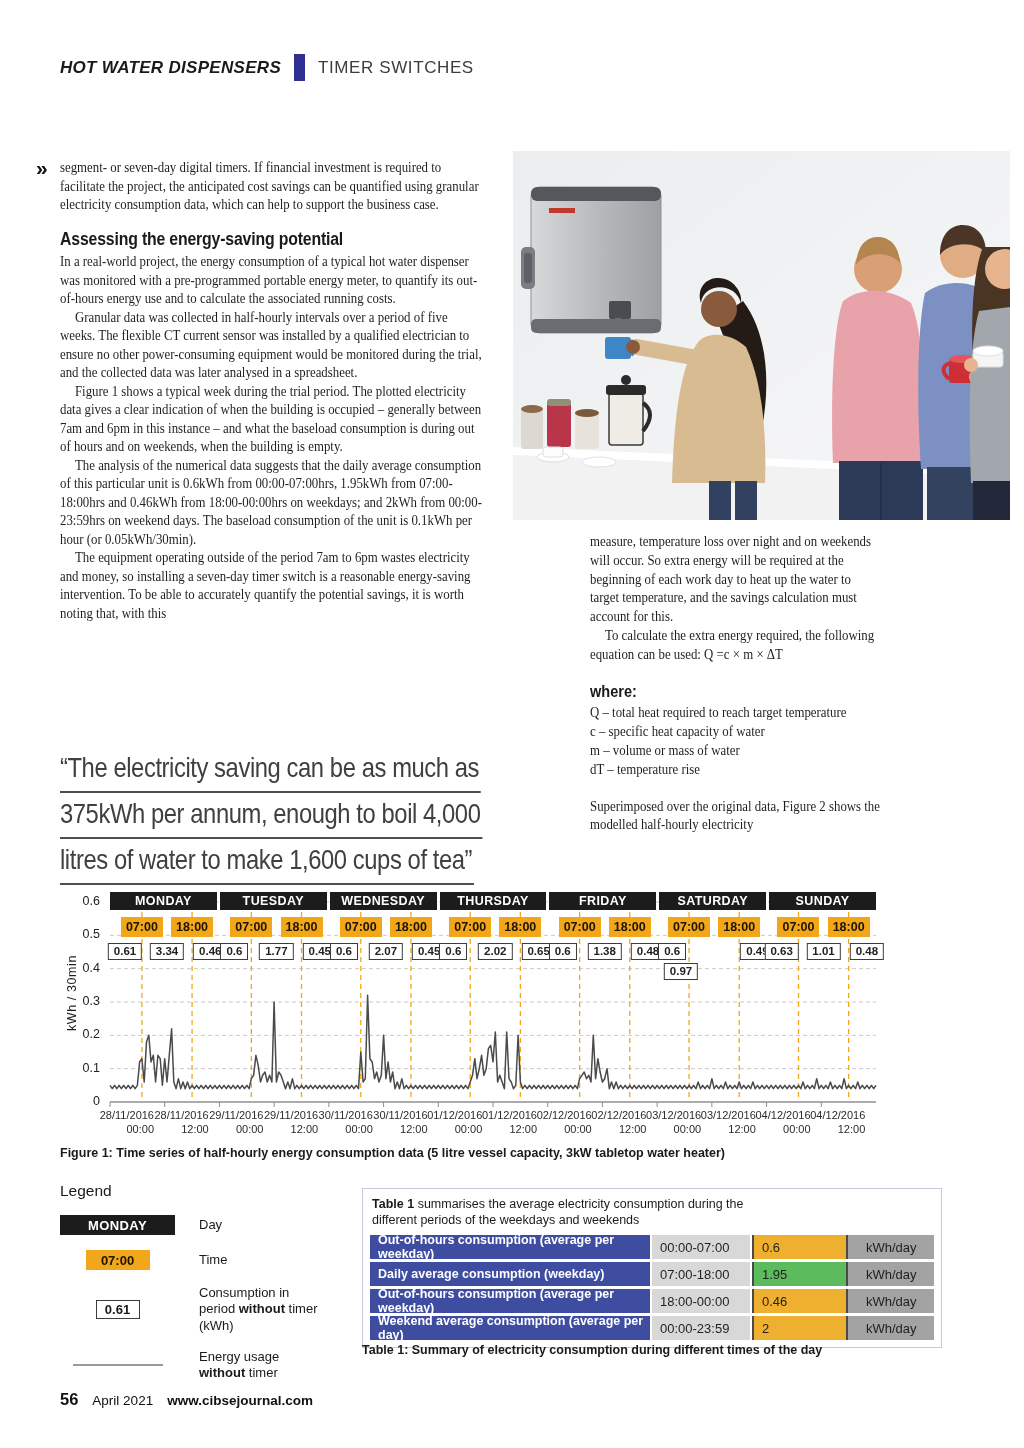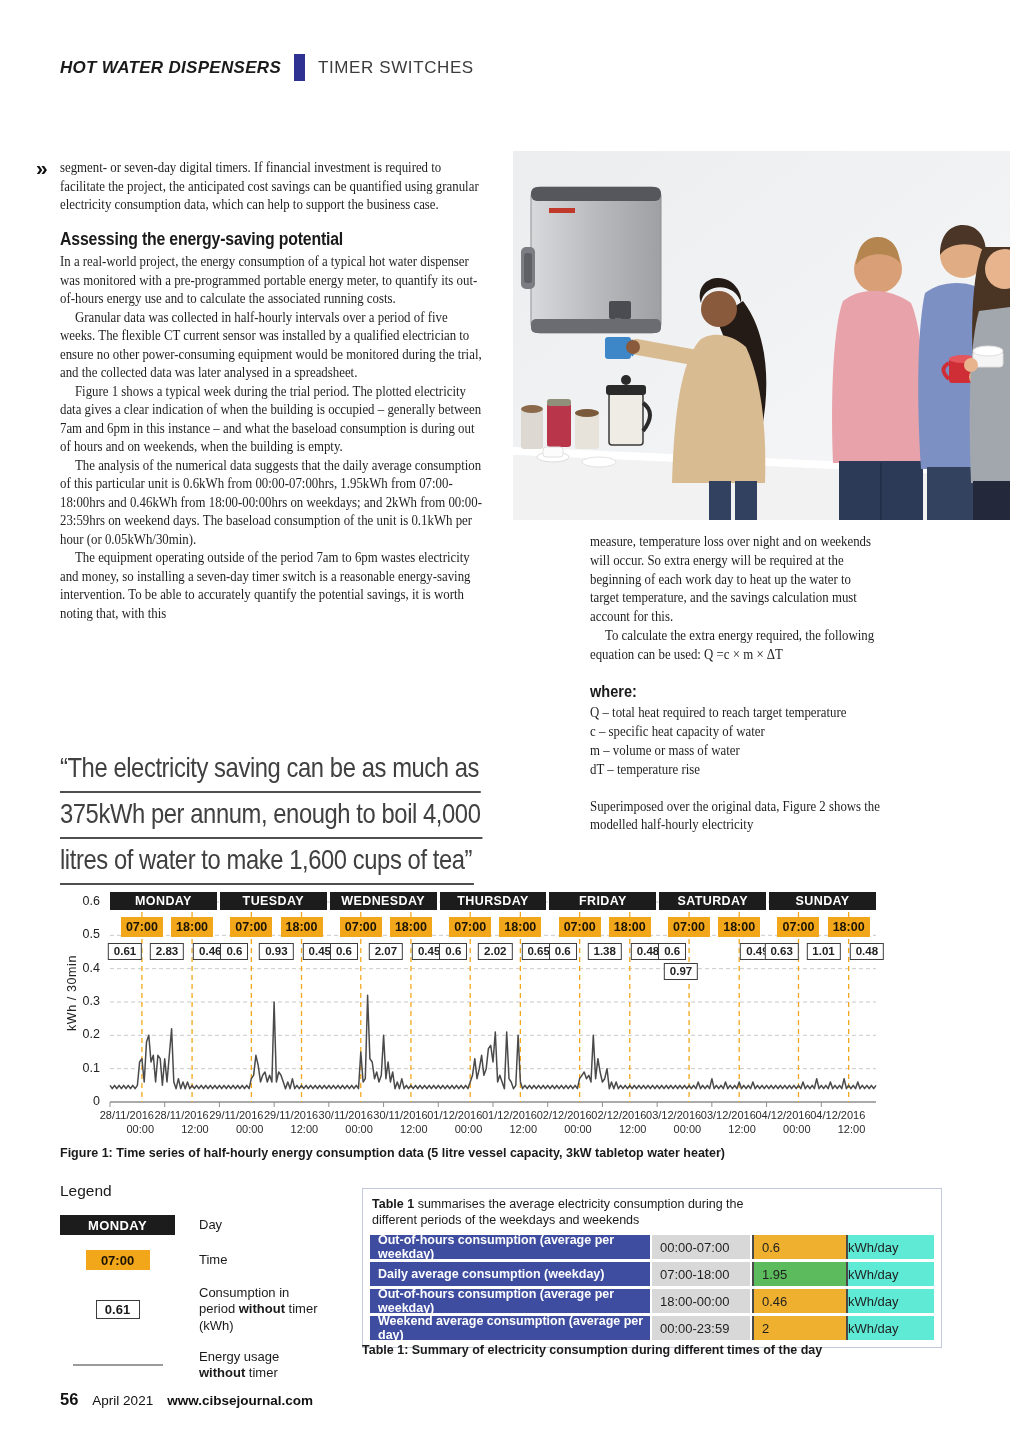--- a/index.html
+++ b/index.html
@@ -87,22 +87,22 @@
               font-family:"Liberation Sans",sans-serif;}
   .tnote{font-size:12.5px;line-height:15.5px;color:#1a1a1a;width:400px;margin:2px 0 7px 2px;}
   .trow{display:flex;height:24px;margin-top:3px;}
   .c-label{flex:0 0 282px;background:#3E4DA0;color:#fff;font-size:12.5px;font-weight:bold;
            display:flex;align-items:center;padding-left:8px;border-right:2px solid #fff;
            box-sizing:border-box;}
   .c-period{flex:0 0 100px;background:#D8D8D8;font-size:13px;display:flex;align-items:center;
             padding-left:8px;border-right:2px solid #fff;box-sizing:border-box;}
   .c-value{flex:0 0 96px;font-size:13px;display:flex;align-items:center;padding-left:8px;
            border-left:2px solid #4a4a4a;border-right:2px solid #4a4a4a;box-sizing:border-box;}
-  .c-unit{flex:1;background:#5eead4;font-size:13px;display:flex;align-items:center;
-          padding-left:0;}
+  .c-unit{flex:1;background:#a3a3a3;font-size:13px;display:flex;align-items:center;
+          padding-left:18px;}
   .table-caption{position:absolute;left:362px;top:1343px;font-family:"Liberation Sans",sans-serif;
                  font-weight:bold;font-size:12.5px;color:#1a1a1a;}
 
   
   .footer{position:absolute;left:60px;top:1390px;display:flex;align-items:baseline;gap:14px;
           font-family:"Liberation Sans",sans-serif;color:#111;}
   .pageno{font-weight:bold;font-size:16.5px;}
   .issue{font-size:13.5px;}
   .site{font-size:13.5px;font-weight:bold;}
 </style>
@@ -295,26 +295,26 @@
           <div class="daybar" style="background: rgb(28, 28, 28); text-align: center;">TUESDAY</div>
           <div class="daybar" style="background: rgb(28, 28, 28);">WEDNESDAY</div>
           <div class="daybar" style="background: rgb(28, 28, 28);">THURSDAY</div>
           <div class="daybar" style="background: rgb(28, 28, 28);">FRIDAY</div>
           <div class="daybar" style="background: rgb(28, 28, 28);">SATURDAY</div>
           <div class="daybar" style="background: rgb(28, 28, 28);">SUNDAY</div>
         </div>
         <div class="chip" style="left: 10.9167px; background: rgb(242, 167, 27);">07:00</div>
         <div class="chip" style="left: 61.0714px; background: rgb(242, 167, 27);">18:00</div>
         <div class="vbox" style="left: 15.0464px;">0.61</div>
-        <div class="vbox" style="left: 56.994px;">2.83</div>
+        <div class="vbox" style="left: 56.994px;">3.34</div>
         <div class="vbox" style="left: 100.31px;">0.46</div>
         <div class="chip" style="left: 120.345px; background: rgb(242, 167, 27);">07:00</div>
         <div class="chip" style="left: 170.5px; background: rgb(242, 167, 27);">18:00</div>
         <div class="vbox" style="left: 124.475px;">0.6</div>
-        <div class="vbox" style="left: 166.423px;">0.93</div>
+        <div class="vbox" style="left: 166.423px;">1.77</div>
         <div class="vbox" style="left: 209.738px;">0.45</div>
         <div class="chip" style="left: 229.774px; background: rgb(242, 167, 27);">07:00</div>
         <div class="chip" style="left: 279.929px; background: rgb(242, 167, 27);">18:00</div>
         <div class="vbox" style="left: 233.904px;">0.6</div>
         <div class="vbox" style="left: 275.851px;">2.07</div>
         <div class="vbox" style="left: 319.167px;">0.45</div>
         <div class="chip" style="left: 339.202px; background: rgb(242, 167, 27);">07:00</div>
         <div class="chip" style="left: 389.357px; background: rgb(242, 167, 27);">18:00</div>
         <div class="vbox" style="left: 343.332px;">0.6</div>
         <div class="vbox" style="left: 385.28px;">2.02</div>

